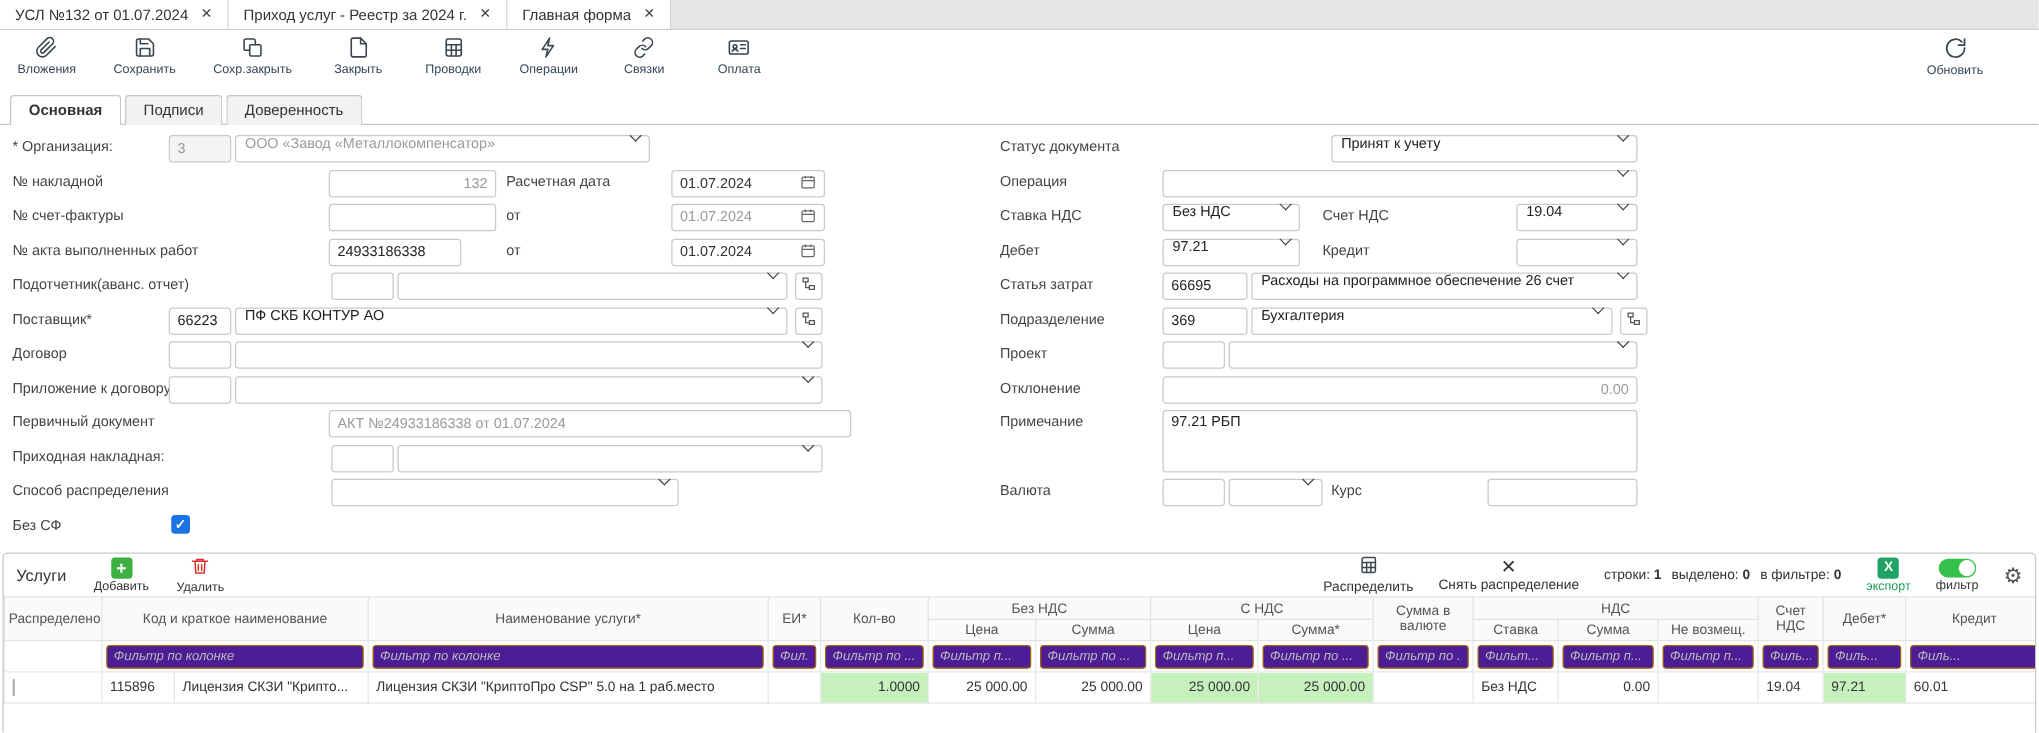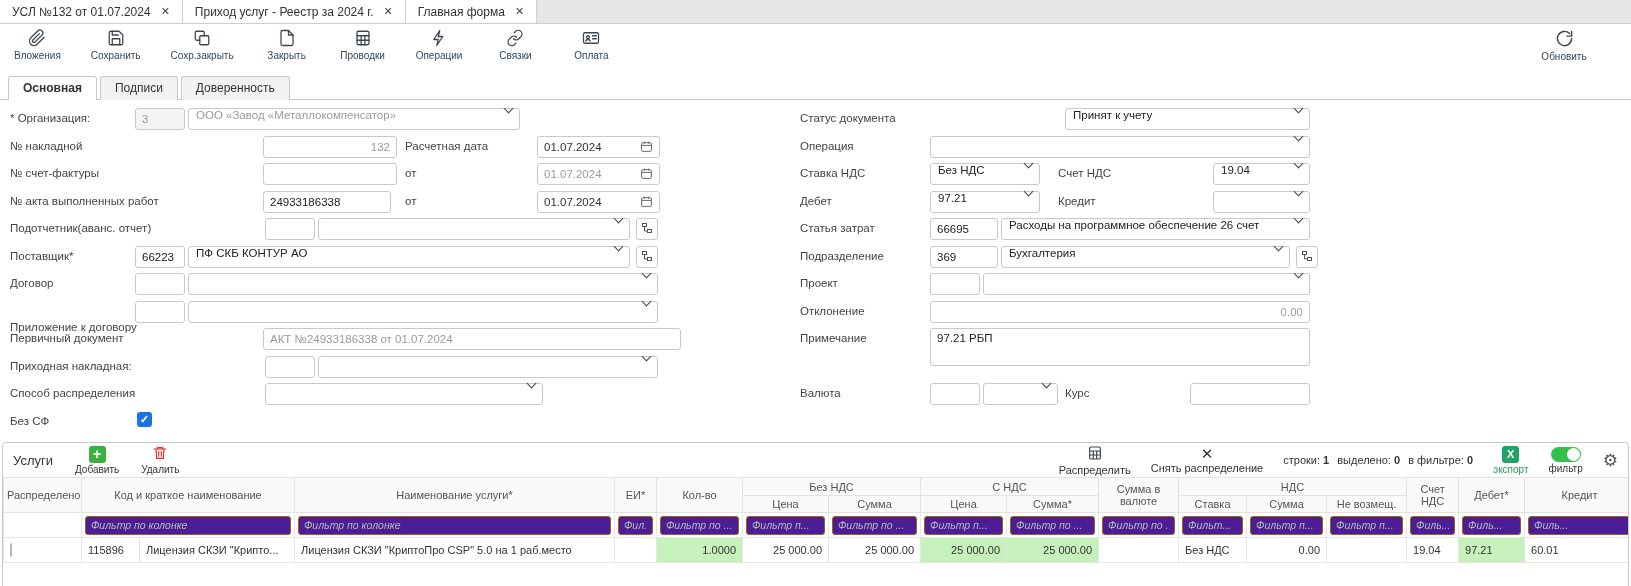--- a/index.html
+++ b/index.html
@@ -239,21 +239,21 @@
     <span class="txt">Без НДС</span>
     <span class="chev"></span>
   </div>
   <span class="lbl" style="left:1058px;top:67px">Счет НДС</span>
   <div class="combo" style="left:1213px;top:63px;width:97px">
     <span class="txt">19.04</span>
     <span class="chev"></span>
   </div>
 
   <span class="lbl" style="left:10px;top:95px">№ акта выполненных работ</span>
-  <input class="inp" style="left: 263px; top: 91px; width: 128px;" value="24933186338">
+  <input class="inp" style="left: 263px; top: 91px; width: 106px;" value="24933186338">
   <span class="lbl" style="left:405px;top:95px">от</span>
   <div class="datebox" style="left:537px;top:91px;width:123px">
     <span class="txt">01.07.2024</span>
     <span><svg width="13" height="13" viewBox="0 0 24 24" fill="none" stroke="#666" stroke-width="1.8">
           <rect x="3" y="5" width="18" height="16" rx="2"></rect>
           <path d="M8 3v4M16 3v4M3 10h18"></path>
         </svg></span>
   </div>
 
   <span class="lbl" style="left:800px;top:95px">Дебет</span>
@@ -323,35 +323,35 @@
     <span class="chev"></span>
   </div>
 
   <span class="lbl" style="left:800px;top:177px">Проект</span>
   <input class="inp" style="left: 930px; top: 173px; width: 50px;" value="">
   <div class="combo" style="left:983px;top:173px;width:327px">
     <span class="txt"></span>
     <span class="chev"></span>
   </div>
 
-  <span class="lbl" style="left:10px;top:221px">Приложение к договору</span>
+  <span class="lbl" style="left:10px;top:205px">Приложение к договору</span>
   <input class="inp" style="left: 135px; top: 201px; width: 50px;" value="">
   <div class="combo" style="left:188px;top:201px;width:470px">
     <span class="txt"></span>
     <span class="chev"></span>
   </div>
 
   <span class="lbl" style="left:800px;top:205px">Отклонение</span>
   <input class="inp gray right" style="left: 930px; top: 201px; width: 380px;" value="0.00">
 
   <span class="lbl" style="left:10px;top:232px">Первичный документ</span>
   <input class="inp gray" style="left: 263px; top: 228px; width: 418px;" value="АКТ №24933186338 от 01.07.2024">
 
   <span class="lbl" style="left:800px;top:232px">Примечание</span>
-  <textarea class="ta" style="left: 930px; top: 228px; width: 380px; height: 38px;">97.21 РБП</textarea>
+  <textarea class="ta" style="left: 930px; top: 228px; width: 380px; height: 50px;">97.21 РБП</textarea>
 
   <span class="lbl" style="left:10px;top:260px">Приходная накладная:</span>
   <input class="inp" style="left: 265px; top: 256px; width: 50px;" value="">
   <div class="combo" style="left:318px;top:256px;width:340px">
     <span class="txt"></span>
     <span class="chev"></span>
   </div>
 
   <span class="lbl" style="left:10px;top:287px">Способ распределения</span>
   <div class="combo" style="left:265px;top:283px;width:278px">

